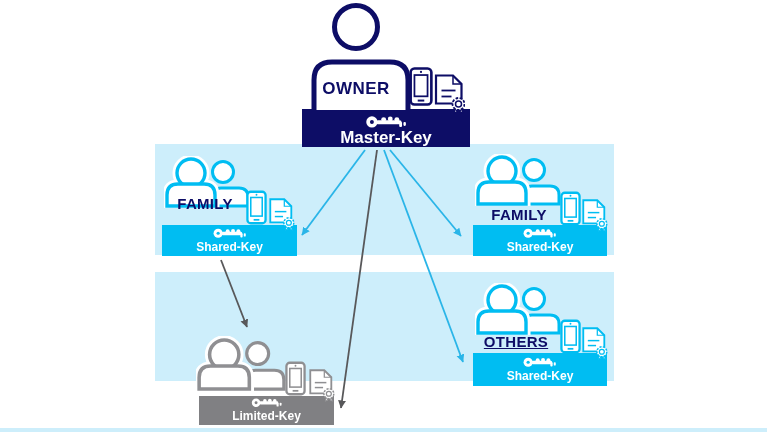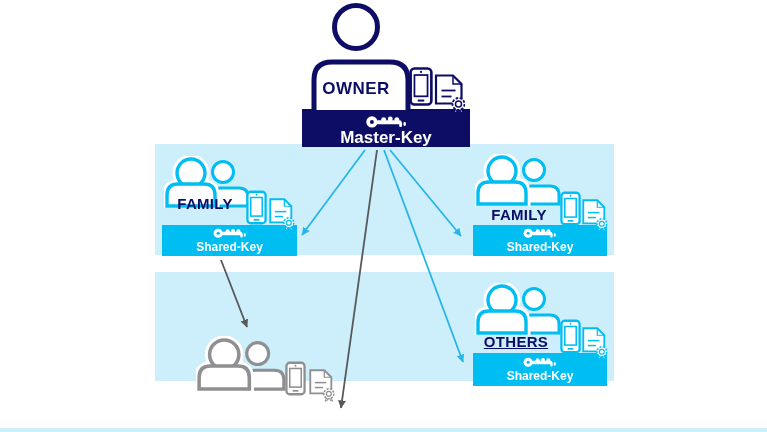--- a/index.html
+++ b/index.html
@@ -168,20 +168,26 @@
     <svg class="icon-svg people" style="left:0; top:0;" width="92" height="56" viewBox="0 0 88 52">
       <use href="#sym-people"></use>
     </svg>
     <div class="glabel" style="left:8px; top:54px; width:76px;"></div>
     <svg class="icon-svg device" style="left:89px; top:25px;" width="21" height="35" viewBox="0 0 22 36">
       <use href="#sym-phone"></use>
     </svg>
     <svg class="icon-svg device" style="left:110px; top:33px;" width="30" height="33" viewBox="0 0 29 40">
       <use href="#sym-doc"></use>
     </svg>
+    <div class="keybox kb-gray" style="left:3px; top:60px; width:135px; height:29px;">
+      <svg class="icon-svg" width="38" height="13" viewBox="0 0 46 17">
+          <use href="#sym-key"></use>
+        </svg>
+      <span class="klabel">Limited-Key</span>
+    </div>
   </div>
 
   <svg id="arrows" width="767" height="432" viewBox="0 0 767 432">
     <defs>
       <marker id="mh-cyan" markerUnits="userSpaceOnUse" markerWidth="10" markerHeight="10" refX="7.5" refY="4" orient="auto">
         <path class="head-cyan" d="M0,0 L8,4 L0,8 Z"></path>
       </marker>
       <marker id="mh-gray" markerUnits="userSpaceOnUse" markerWidth="10" markerHeight="10" refX="7.5" refY="4" orient="auto">
         <path class="head-gray" d="M0,0 L8,4 L0,8 Z"></path>
       </marker>

